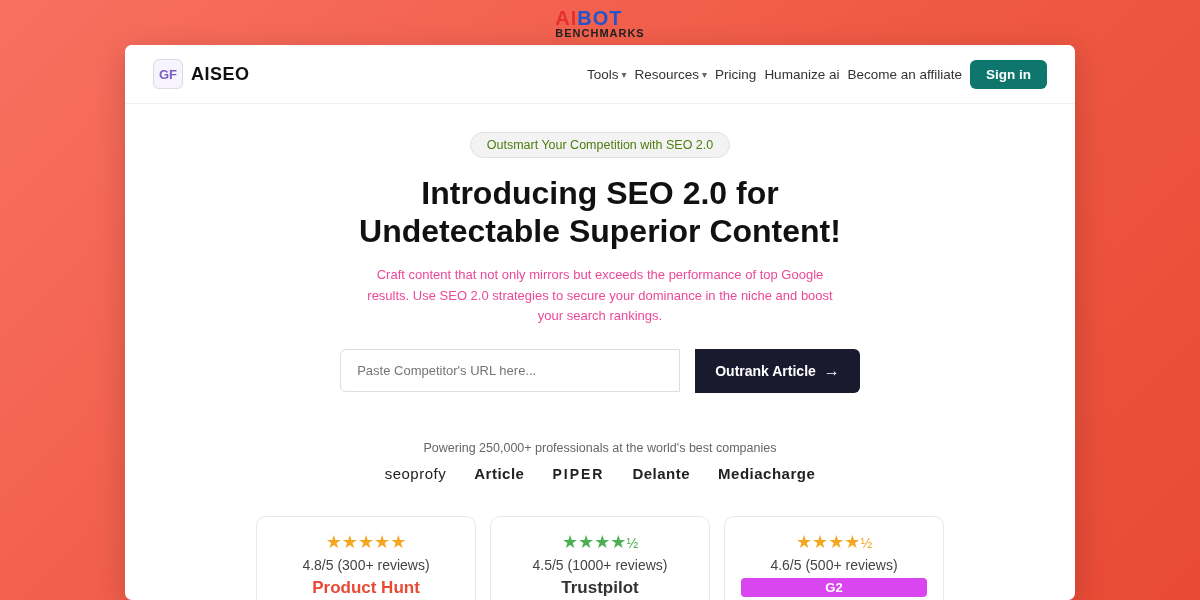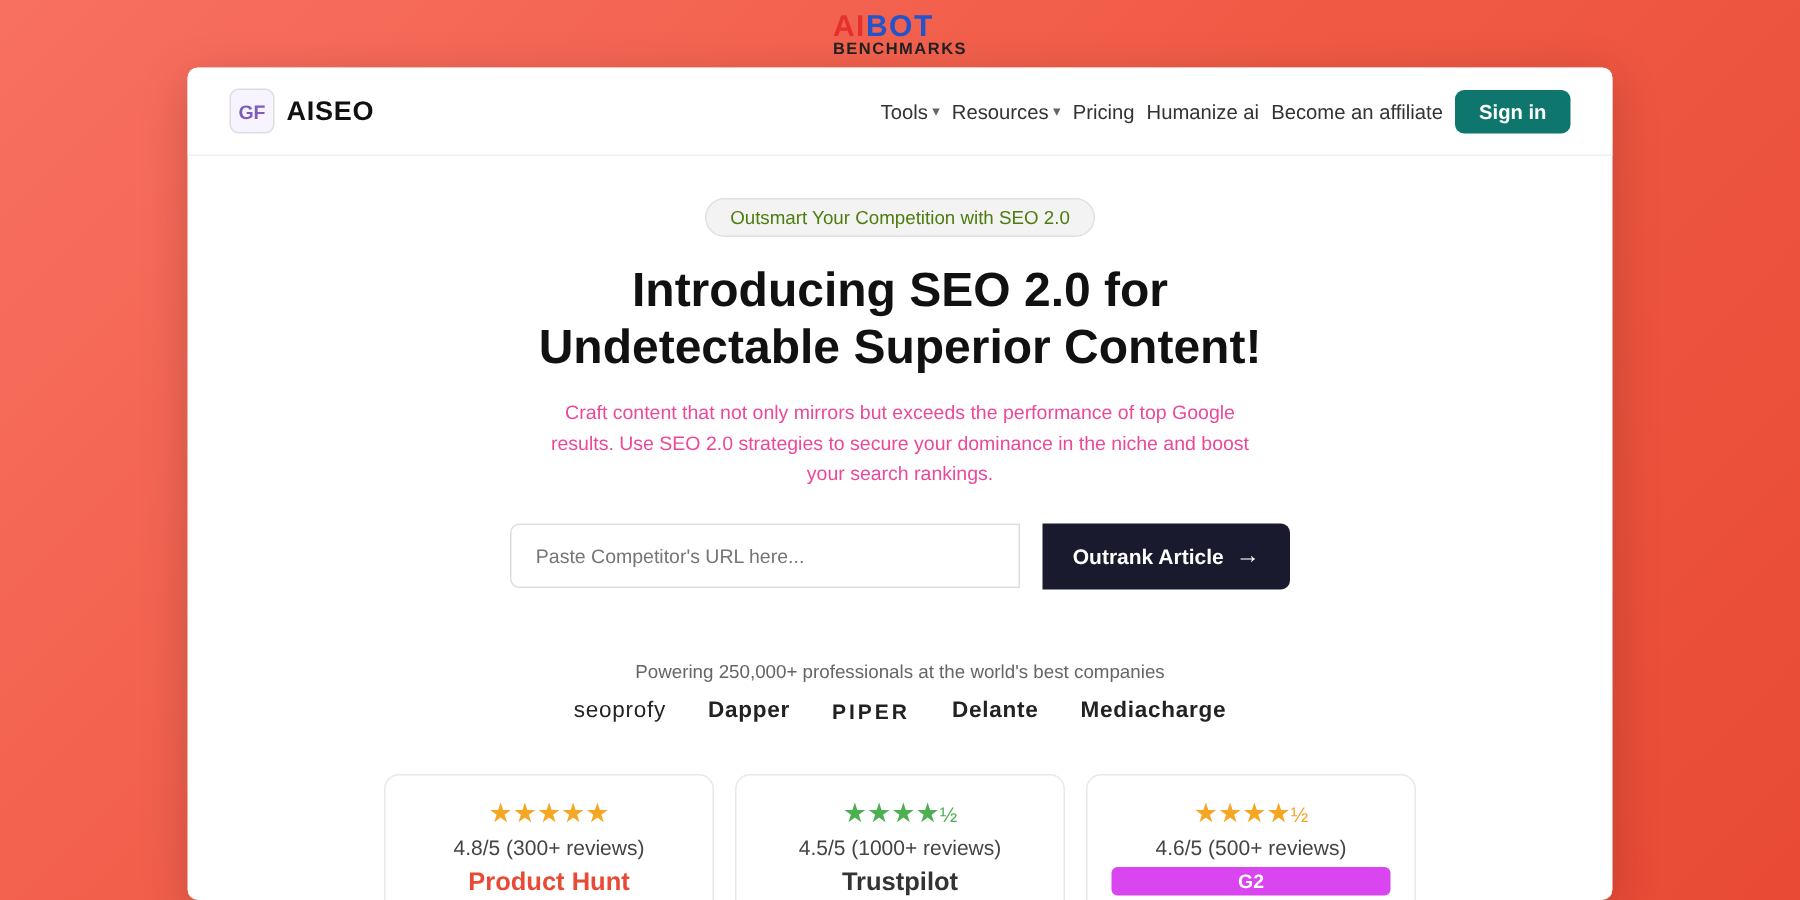--- a/index.html
+++ b/index.html
@@ -316,21 +316,21 @@
         <span>Outrank Article</span>
         <span class="arrow-icon">→</span>
       </button>
     </div>
   </div>
 
   <div class="companies">
     <p class="companies-label">Powering 250,000+ professionals at the world's best companies</p>
     <div class="companies-logos">
       <span class="company-name light">seoprofy</span>
-      <span class="company-name bold">Dapper</span>
+      <span class="company-name bold">Article</span>
       <span class="company-name tracking">PIPER</span>
       <span class="company-name">Delante</span>
       <span class="company-name">Mediacharge</span>
     </div>
   </div>
 
   <div class="review-cards">
 
     <div class="review-card">
       <div class="stars star-orange">★★★★★</div>

